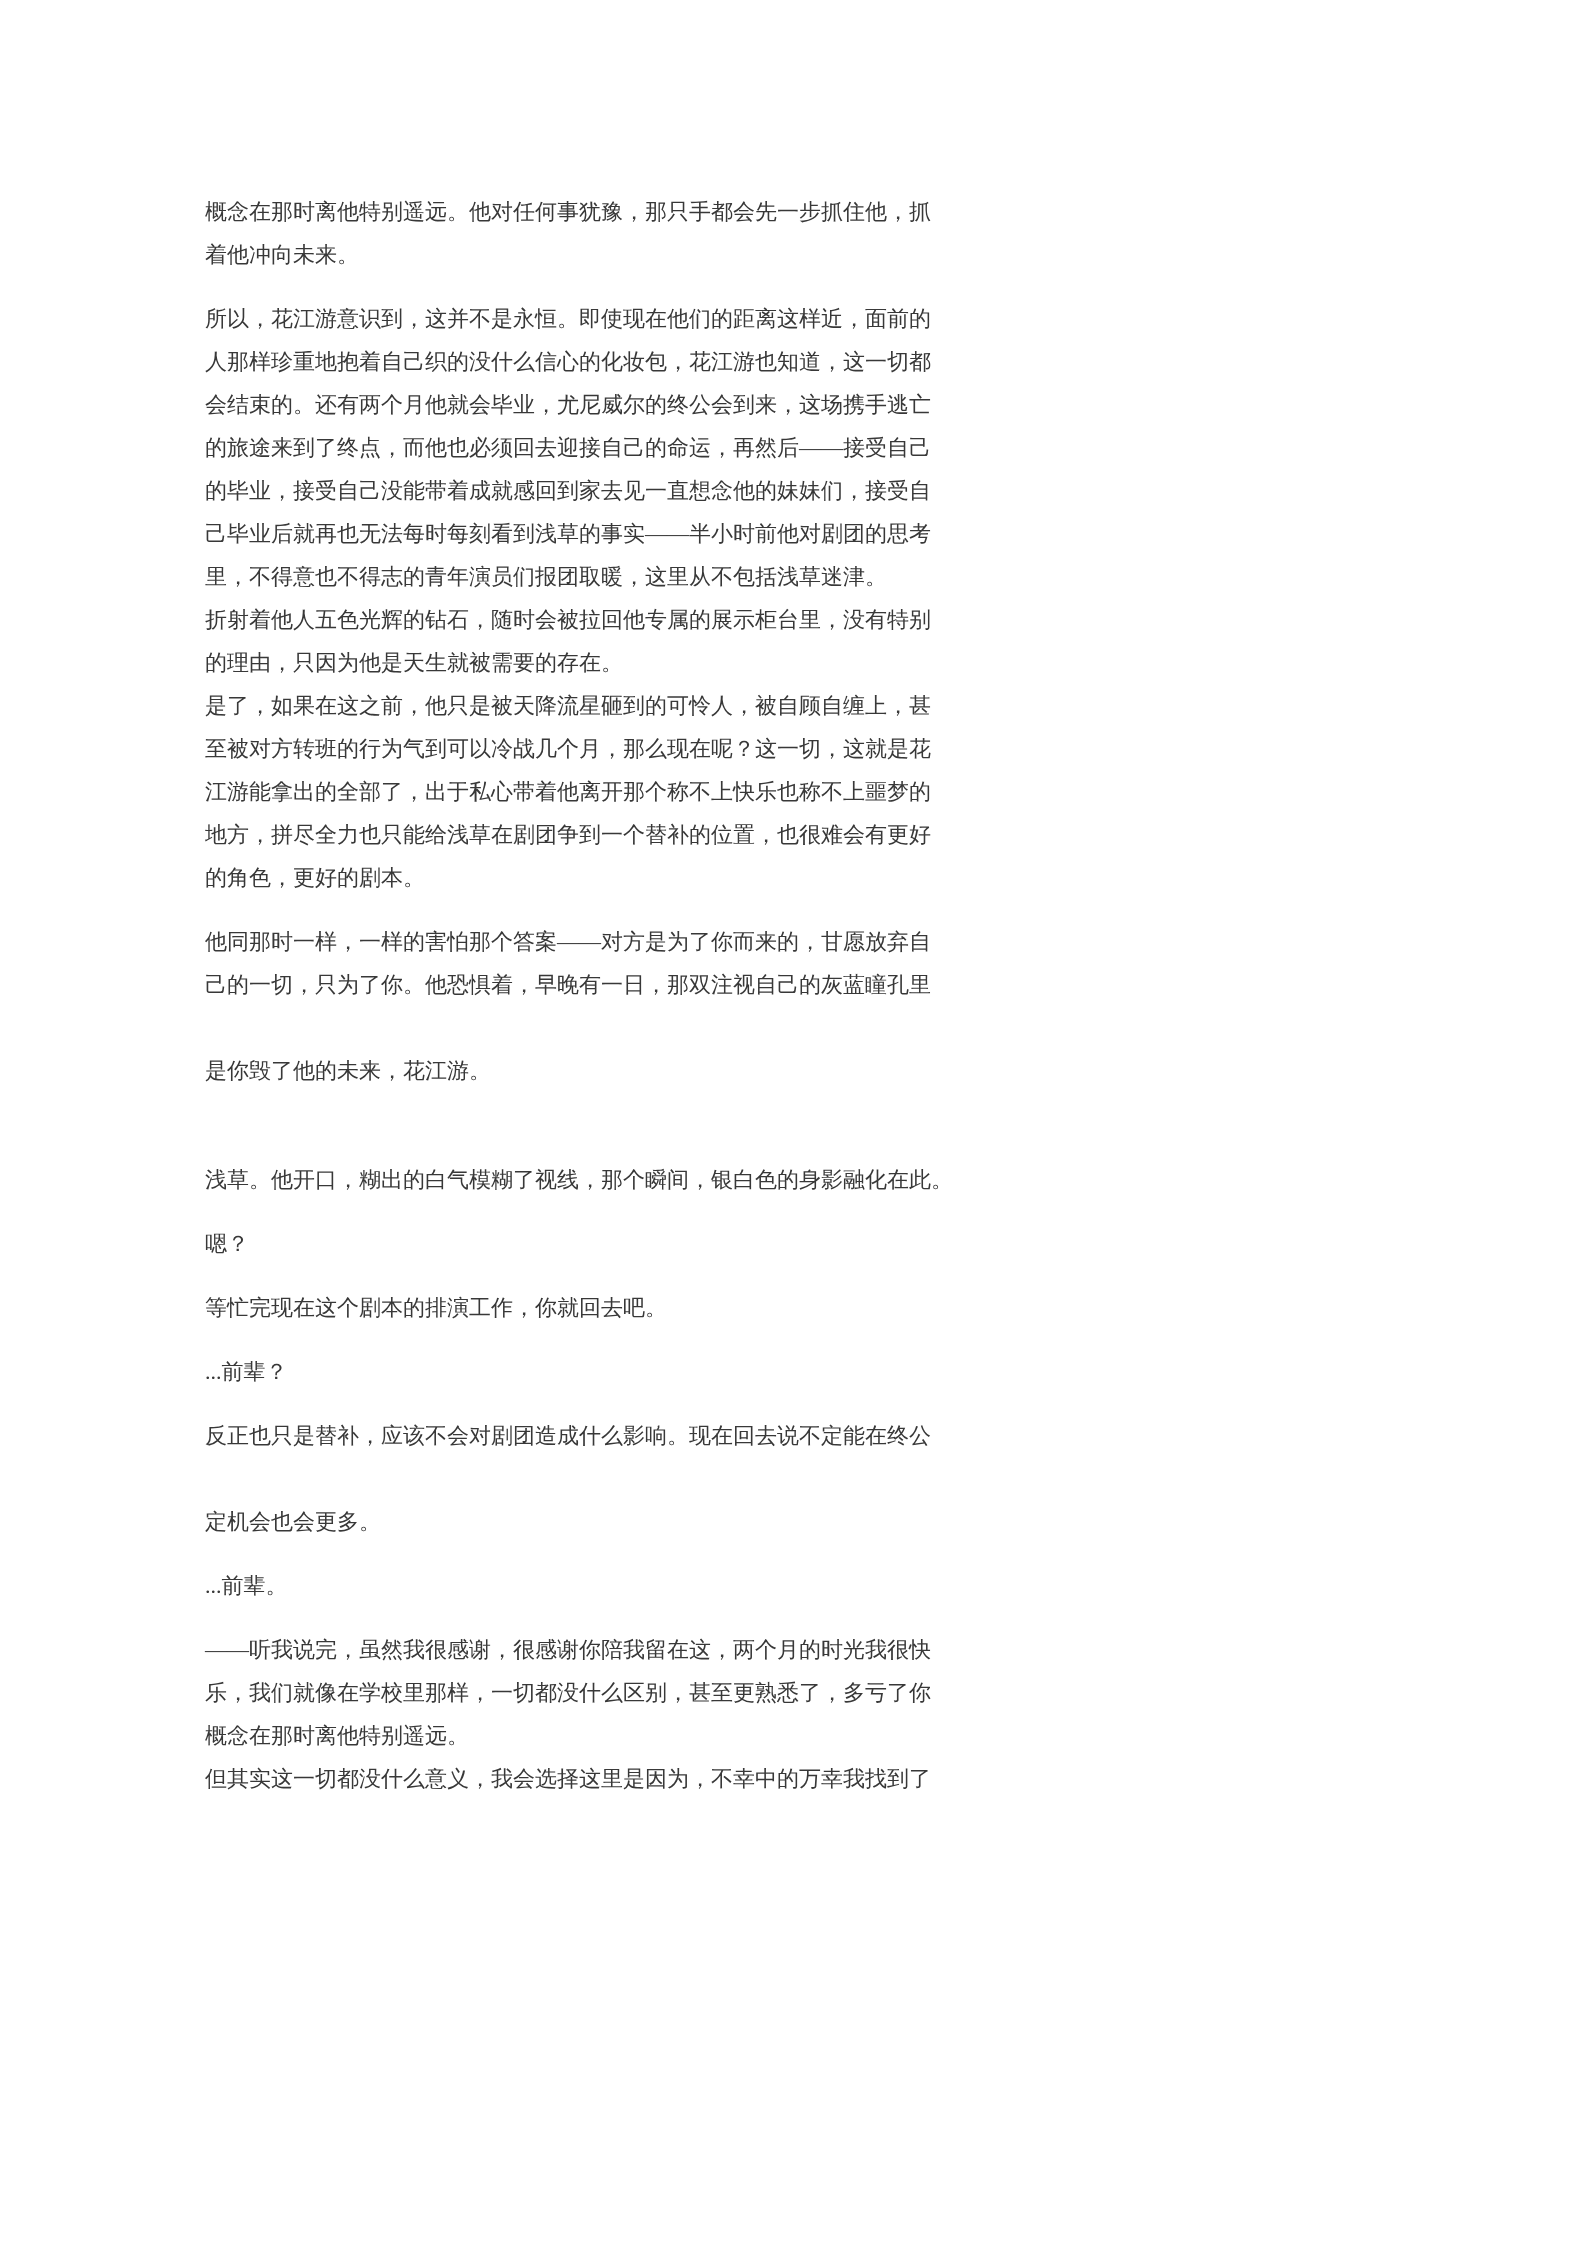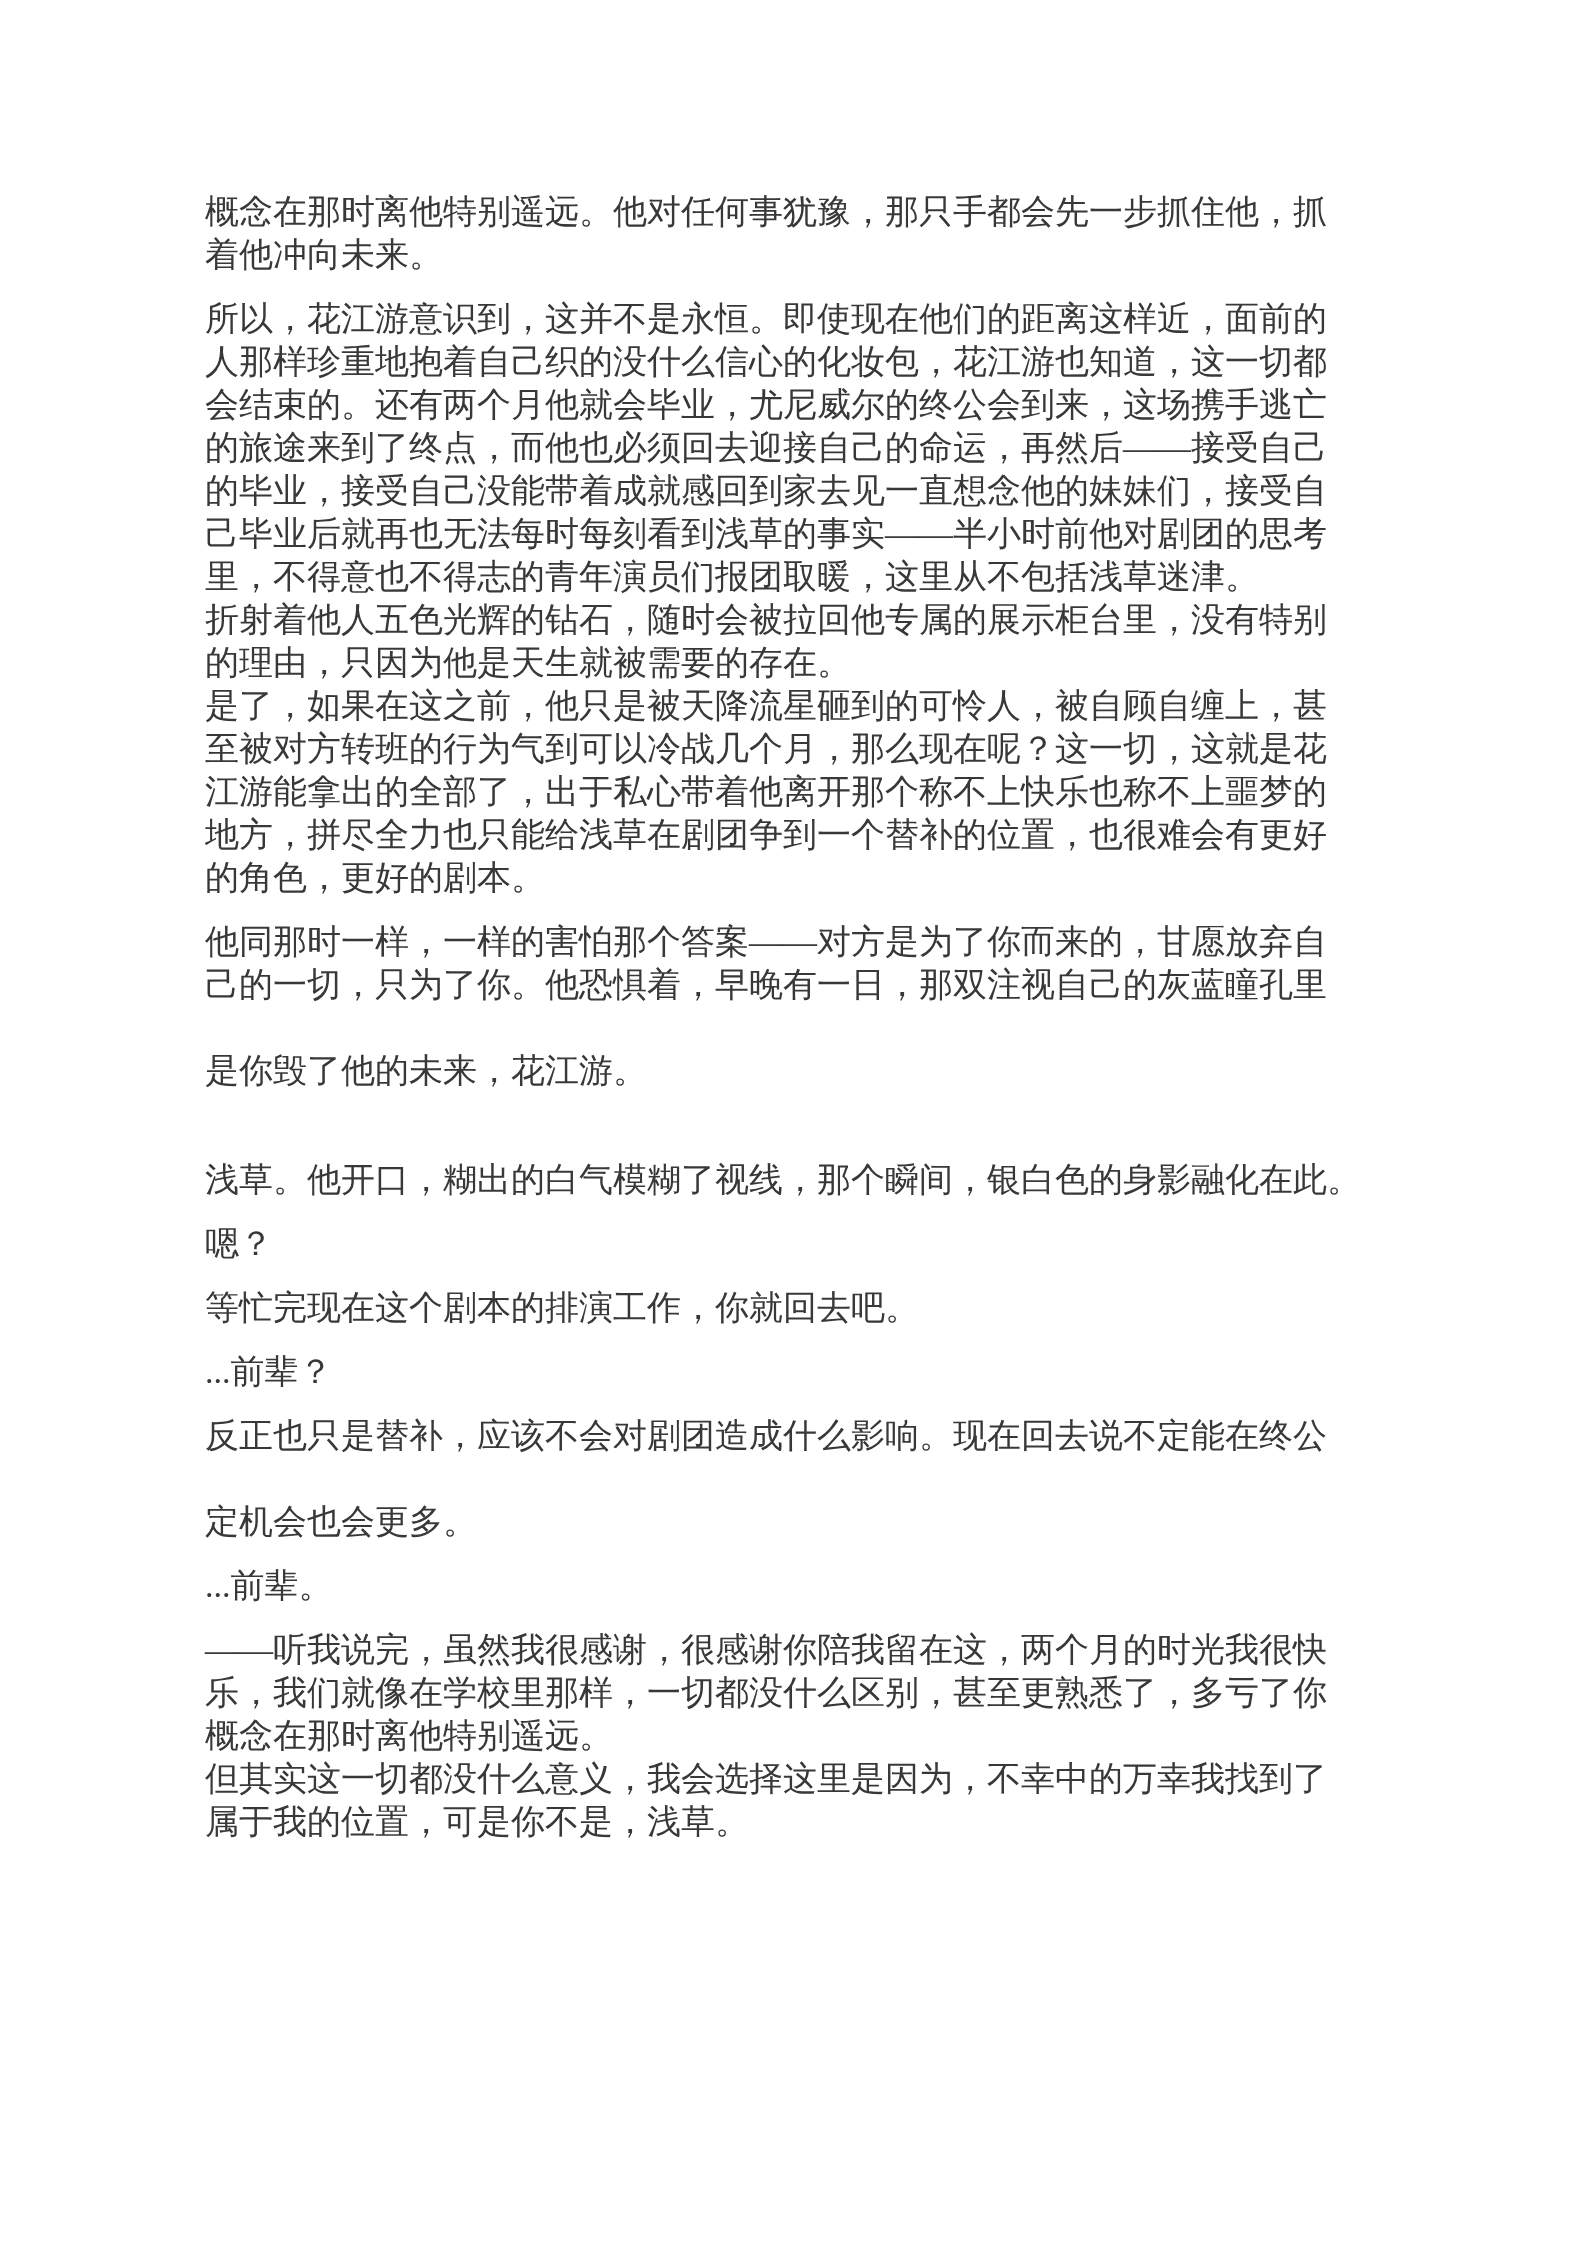--- a/index.html
+++ b/index.html
@@ -14,21 +14,21 @@
     background: #ffffff;
     overflow: hidden;
     font-family: "Liberation Serif", "DejaVu Serif", serif;
   }
   .content {
     position: absolute;
     left: 205px;
     top: 190px;
     width: 1190px;
     color: #383838;
-    font-size: 34px;
+    font-size: 22px;
     line-height: 43px;
     text-align: justify;
   }
   .para {
     margin: 0;
     white-space: nowrap;
   }
   .gap-0 { margin-top: 0; }
   .gap-1 { margin-top: 21px; }
   .gap-2 { margin-top: 66px; }
@@ -40,15 +40,15 @@
   <div class="content" id="content" style="color: rgb(56, 56, 56);">
       <p class="para gap-0"><span>概念在那时离他特别遥远。他对任何事犹豫，那只手都会先一步抓住他，抓</span><br><span>着他冲向未来。</span></p>
       <p class="para gap-1"><span>所以，花江游意识到，这并不是永恒。即使现在他们的距离这样近，面前的</span><br><span>人那样珍重地抱着自己织的没什么信心的化妆包，花江游也知道，这一切都</span><br><span>会结束的。还有两个月他就会毕业，尤尼威尔的终公会到来，这场携手逃亡</span><br><span>的旅途来到了终点，而他也必须回去迎接自己的命运，再然后——接受自己</span><br><span>的毕业，接受自己没能带着成就感回到家去见一直想念他的妹妹们，接受自</span><br><span>己毕业后就再也无法每时每刻看到浅草的事实——半小时前他对剧团的思考</span><br><span>里，不得意也不得志的青年演员们报团取暖，这里从不包括浅草迷津。</span><br><span>折射着他人五色光辉的钻石，随时会被拉回他专属的展示柜台里，没有特别</span><br><span>的理由，只因为他是天生就被需要的存在。</span><br><span>是了，如果在这之前，他只是被天降流星砸到的可怜人，被自顾自缠上，甚</span><br><span>至被对方转班的行为气到可以冷战几个月，那么现在呢？这一切，这就是花</span><br><span>江游能拿出的全部了，出于私心带着他离开那个称不上快乐也称不上噩梦的</span><br><span>地方，拼尽全力也只能给浅草在剧团争到一个替补的位置，也很难会有更好</span><br><span>的角色，更好的剧本。</span></p>
       <p class="para gap-1"><span>他同那时一样，一样的害怕那个答案——对方是为了你而来的，甘愿放弃自</span><br><span>己的一切，只为了你。他恐惧着，早晚有一日，那双注视自己的灰蓝瞳孔里</span><br><br><span>是你毁了他的未来，花江游。</span></p>
       <p class="para gap-2"><span>浅草。他开口，糊出的白气模糊了视线，那个瞬间，银白色的身影融化在此。</span></p>
       <p class="para gap-1"><span>嗯？</span></p>
       <p class="para gap-1"><span>等忙完现在这个剧本的排演工作，你就回去吧。</span></p>
       <p class="para gap-1"><span>...前辈？</span></p>
       <p class="para gap-1"><span>反正也只是替补，应该不会对剧团造成什么影响。现在回去说不定能在终公</span><br><br><span>定机会也会更多。</span></p>
       <p class="para gap-1"><span>...前辈。</span></p>
-      <p class="para gap-1"><span>——听我说完，虽然我很感谢，很感谢你陪我留在这，两个月的时光我很快</span><br><span>乐，我们就像在学校里那样，一切都没什么区别，甚至更熟悉了，多亏了你</span><br><span>概念在那时离他特别遥远。</span><br><span>但其实这一切都没什么意义，我会选择这里是因为，不幸中的万幸我找到了</span><br><span>属于我的位置，可是你不是，浅草。</span></p>
+      <p class="para gap-1"><span>——听我说完，虽然我很感谢，很感谢你陪我留在这，两个月的时光我很快</span><br><span>乐，我们就像在学校里那样，一切都没什么区别，甚至更熟悉了，多亏了你</span><br><span>概念在那时离他特别遥远。</span><br><span>但其实这一切都没什么意义，我会选择这里是因为，不幸中的万幸我找到了</span><br></p>
     </div>
 </div>
 
 </body></html>

